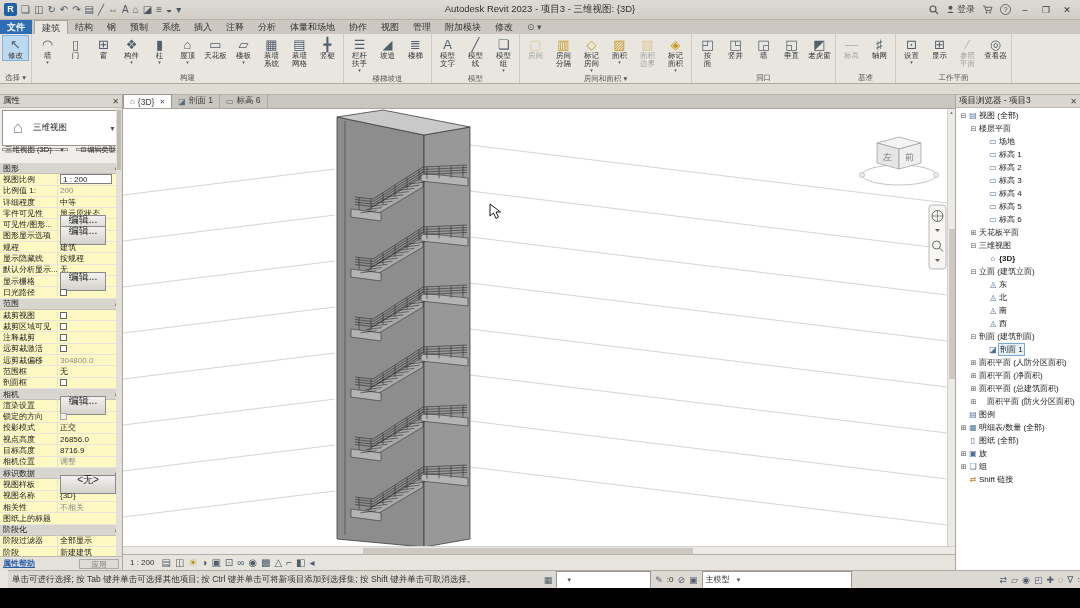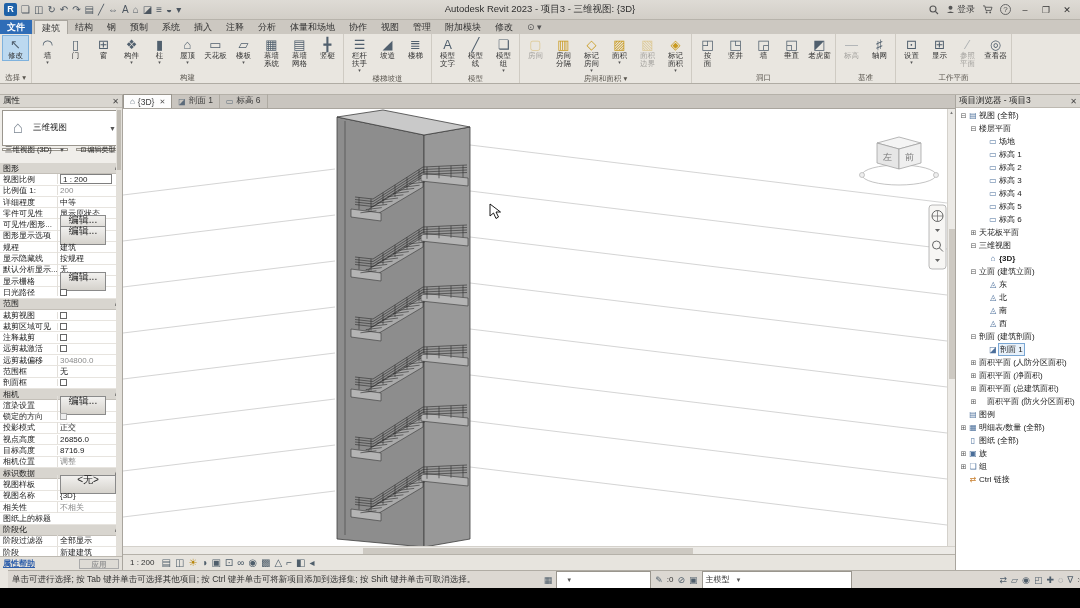--- a/index.html
+++ b/index.html
@@ -54,21 +54,21 @@
   .pn-x { margin-left:auto; font-size:8px; color:#444; }
   .type-sel { height:36px; background:#fff; border:1px solid #9a968e; margin:2px; display:flex; align-items:center; }
   .type-ic { width:30px; height:30px; font-size:17px; color:#7b8692; text-align:center; line-height:30px; }
   .type-lb { font-size:8.5px; color:#222; }
   .type-car { margin-left:auto; padding-right:3px; font-size:7px; color:#555; }
   .inst-row { height:15px; display:flex; gap:8px; padding:0 2px 12px 2px; }
   .inst-sel { flex:1; background:#fff; border:1px solid #9a968e; font-size:7.5px; display:flex; align-items:center; padding:0 2px; }
   .inst-sel .car { margin-left:auto; font-size:6px; color:#555; }
   .edit-type { width:44px; border:1px solid #9a968e; background:linear-gradient(#f4f3f1,#dbd8d2);
     font-size:7px; display:flex; align-items:center; justify-content:center; gap:1px; }
-  .prow { display:flex; height:11.3px; background:#ffffff; border-bottom:1px solid #e7e4df; align-items:center; }
+  .prow { display:flex; height:11.3px; background:#fef9c3; border-bottom:1px solid #e7e4df; align-items:center; }
   .prow .pl { width:57px; padding-left:3px; overflow:hidden; white-space:nowrap; }
   .prow .pv { flex:1; border-left:1px solid #e2dfda; padding-left:2px; overflow:hidden; white-space:nowrap; display:flex; align-items:center; }
   .pv.dis { color:#8b8b8b; }
   .pv .inbox { border:1px solid #7f7f7f; background:#fff; padding:0 2px; width:52px; height:10px; line-height:9px; }
   .pv .ebtn { width:46px; height:19px; border:1px solid #8a8a8a; background:linear-gradient(#f2f1ef,#d5d2cc);
     text-align:center; line-height:8.5px; font-size:10px; }
   .pv .tplbtn { width:56px; }
   .chkbox { width:7px; height:7px; border:1px solid #666; background:#fff; display:inline-block; }
   .chkbox.dis { border-color:#aaa; background:#eee; }
   .psec { height:11.3px; background:#d8d5cf; border-bottom:1px solid #c3bfb8; display:flex; align-items:center; padding:0 3px; color:#222; }
@@ -995,21 +995,21 @@
           <span class="tlb">族</span>
         </div>
         <div class="trow" style="padding-left: 3px;">
           <span class="texp">⊞</span>
           <span class="tic">❏</span>
           <span class="tlb">组</span>
         </div>
         <div class="trow" style="padding-left: 3px;">
           <span class="texp"></span>
           <span class="tic orange">⇄</span>
-          <span class="tlb">Ctrl 链接</span>
+          <span class="tlb">Shift 链接</span>
         </div>
       </div>
   </div>
 
   <div class="statusbar">
     <span class="sb-hint">单击可进行选择; 按 Tab 键并单击可选择其他项目; 按 Ctrl 键并单击可将新项目添加到选择集; 按 Shift 键并单击可取消选择。</span>
     <span class="sb-right" id="sbright">
         <span class="sb-ic">▦</span>
         <span class="sb-dd" style="width: 95px;">
           <span></span>

